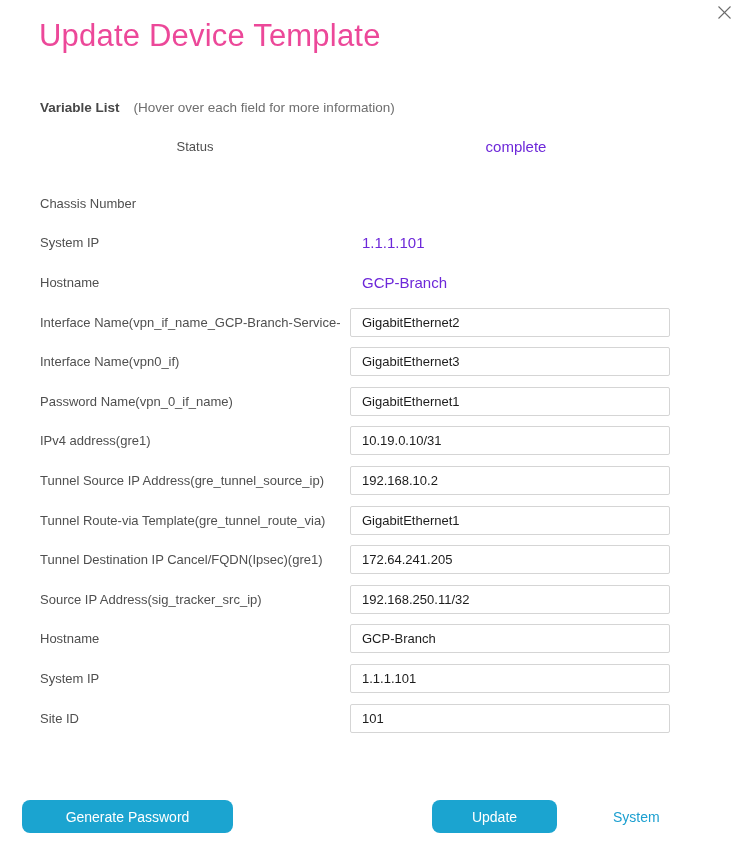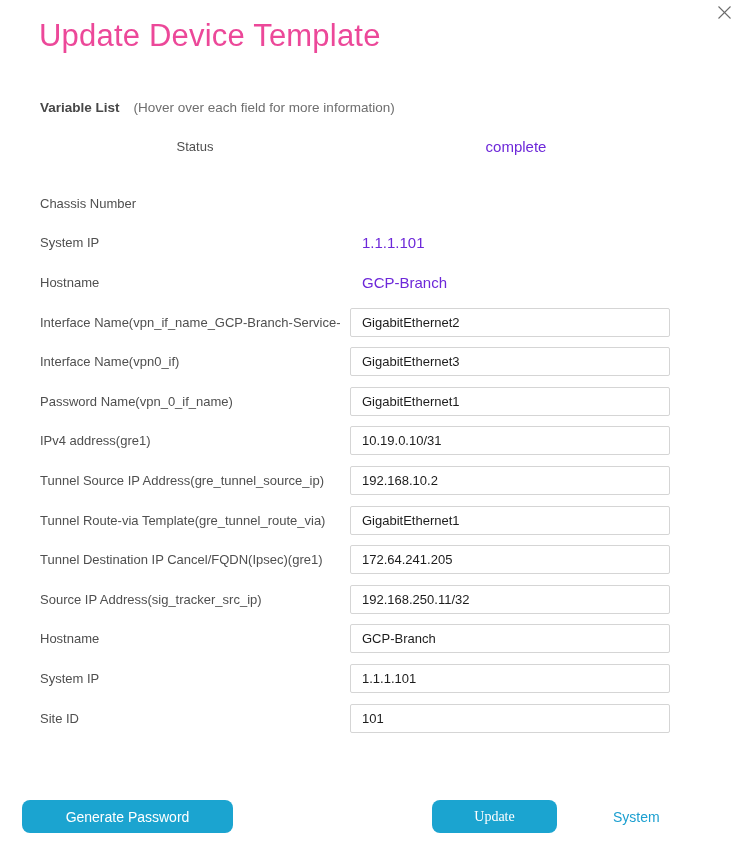--- a/index.html
+++ b/index.html
@@ -53,21 +53,21 @@
   }
 
   .btn {
     position:absolute; top:800px; height:33px;
     background:#1BA4D0; color:#ffffff;
     border:none; border-radius:8px;
     font-size:14px; font-family:"Liberation Sans", sans-serif;
     cursor:pointer;
   }
   .btn-generate { left:22px; width:211px; }
-  .btn-update { left:432px; width:125px;font-family:Liberation Serif, serif; }
+  .btn-update { left:432px; width:125px; }
   .link-cancel {
     position:absolute; left:613px; top:800px; height:33px;
     display:flex; align-items:center;
     background:none; border:none; cursor:pointer;
     font-size:14px; color:#1B9FD0;
     font-family:"Liberation Sans", sans-serif;
   }
 </style>
 </head>
 <body>

